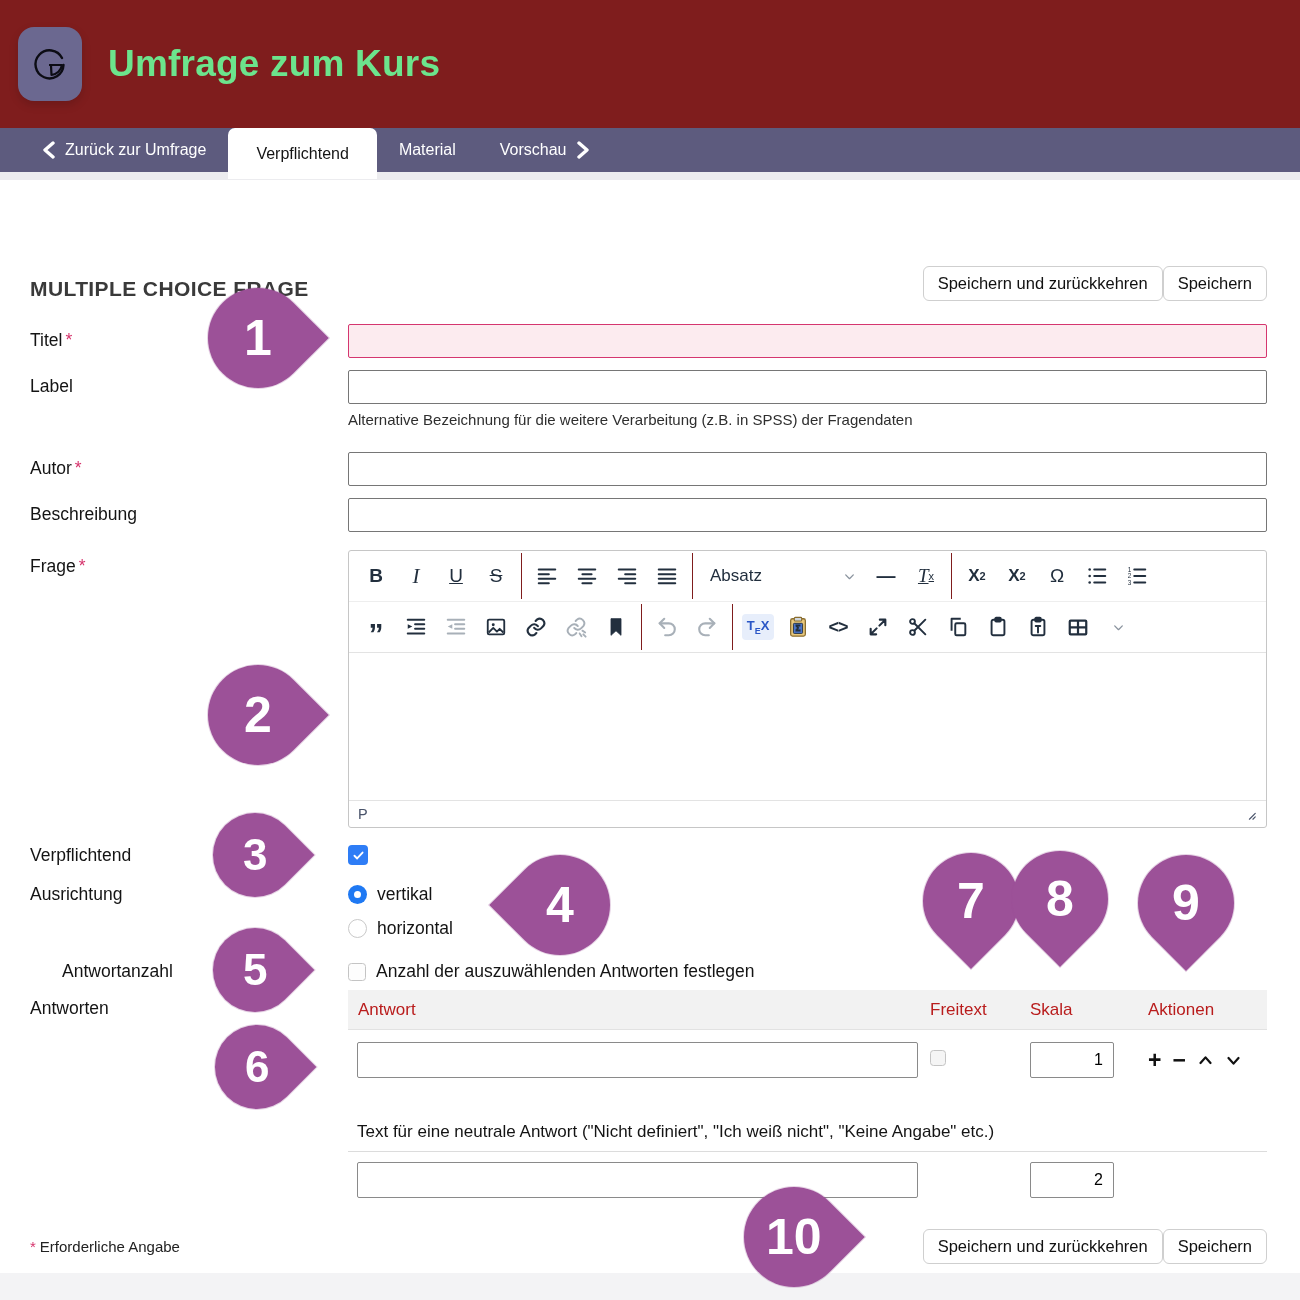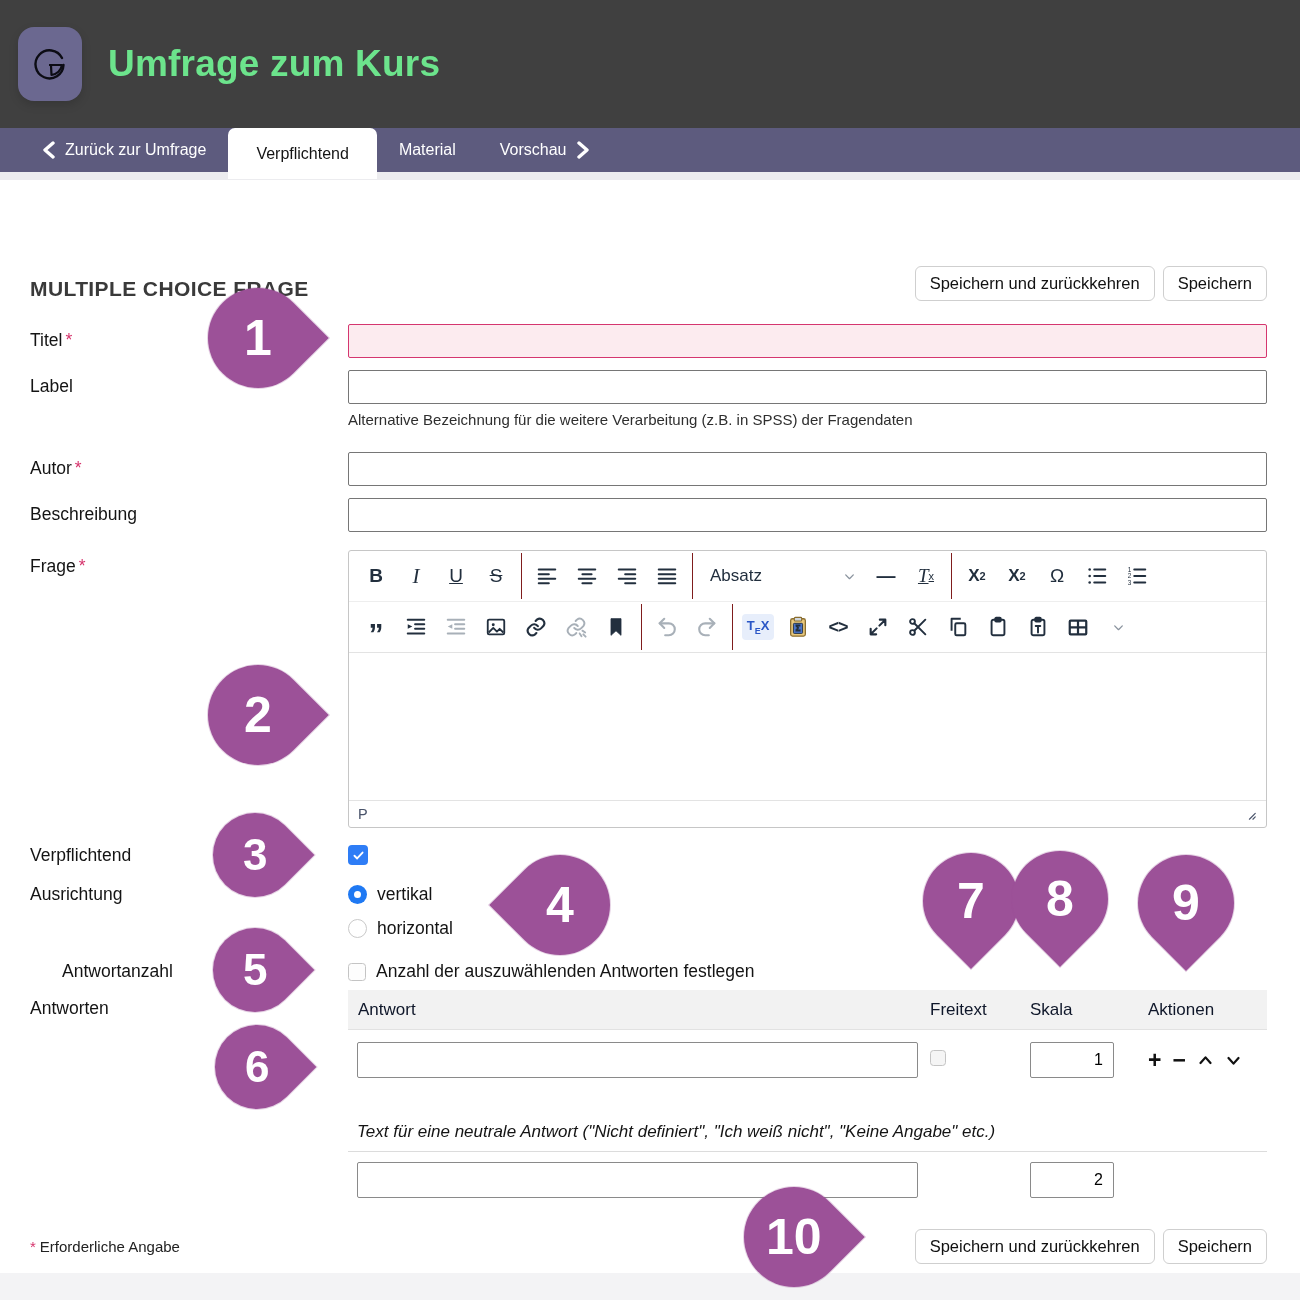--- a/index.html
+++ b/index.html
@@ -1,33 +1,33 @@
 <!DOCTYPE html>
 <html><head>
 <meta charset="utf-8">
 <style>
   * { box-sizing: border-box; margin: 0; padding: 0; }
   html,body { width:1300px; height:1300px; background:#fff; font-family:"Liberation Sans","DejaVu Sans",sans-serif; position:relative; overflow:hidden; }
 
   
-  .app-header { height:128px; background:#404040; display:flex; align-items:center; padding-left:18px; }
+  .app-header { height:128px; background:#7f1d1d; display:flex; align-items:center; padding-left:18px; }
   .logo-tile { width:64px; height:74px; background:#6b6890; border-radius:16px; box-shadow:0 4px 10px rgba(0,0,0,.15); display:flex; align-items:center; justify-content:center; }
   .app-title { color:#6ce48c; font-size:37px; font-weight:bold; margin-left:26px; letter-spacing:.2px; }
 
   
   .nav-bar { height:44px; background:#5d5b7e; display:flex; align-items:stretch; padding-left:20px; position:relative; z-index:2; }
   .nav-item { display:flex; align-items:center; gap:9px; color:#fff; font-size:16px; padding:0 22px; cursor:pointer; }
   .nav-tab-active { background:#fff; color:#141414; border-radius:7px 7px 0 0; height:51px; padding:0 28px; font-weight:500; }
   .nav-strip { height:8px; background:#ececef; }
 
   
   .content { padding:0 33px 0 30px; background:#fff; }
   .heading-row { padding-top:86px; display:flex; justify-content:space-between; align-items:flex-end; }
   .page-heading { font-size:21px; font-weight:bold; color:#3a3a3a; letter-spacing:.4px; }
-  .btn-group { display:flex; gap:8px;border-radius:11px; }
+  .btn-group { display:flex; gap:0;border-radius:11px; }
   .btn { background:#fff; border:1px solid #cfcfcf; border-radius:6px; font-size:16.5px; color:#111; padding:7px 14px; font-family:inherit; cursor:pointer; white-space:nowrap; }
 
   .form-row { display:grid; grid-template-columns:318px 1fr; align-items:start; }
   .f-label { font-size:17.5px; color:#141414; padding-top:6px; }
   .req { color:#d6336c; margin-left:3px; }
   .txt-input { width:100%; height:34px; border:1px solid #767676; border-radius:2px; font-size:16px; font-family:inherit; padding:0 8px; background:#fff; }
   .txt-input.error { background:#fcebef; border:1.5px solid #d5366f; }
   .help-text { font-size:15px; color:#2e2e2e; margin-top:7px; }
 
   .mt23{margin-top:23px;} .mt12{margin-top:12px;} .mt24{margin-top:24px;} .mt18{margin-top:18px;} .mt17{margin-top:17px;} .mt22{margin-top:22px;} .mt8{margin-top:8px;}
@@ -60,29 +60,29 @@
   .check-empty { width:18px; height:18px; background:#fdfdfd; border:1.5px solid #c4c4c4; border-radius:3.5px; display:inline-block; }
   .radio { width:19px; height:19px; border-radius:50%; display:inline-flex; align-items:center; justify-content:center; }
   .radio.on { background:#1f79f3; }
   .radio.on .dot { width:7px; height:7px; background:#fff; border-radius:50%; }
   .radio.off { background:#fff; border:1.5px solid #c9c9c9; }
   .opt-row { display:flex; align-items:center; gap:10px; font-size:17.5px; color:#141414; }
   .opt-col { display:flex; flex-direction:column; gap:13px; }
 
   
   .ans-table { width:100%; }
-  .ans-head { display:grid; grid-template-columns:582px 100px 118px 1fr; background:#f2f2f2; height:40px; align-items:center; font-size:17px; color:#0f172a; border-bottom:1px solid #e2e2e2; }
+  .ans-head { display:grid; grid-template-columns:582px 100px 118px 1fr; background:#f2f2f2; height:40px; align-items:center; font-size:17px; color:#b91c1c; border-bottom:1px solid #e2e2e2; }
   .ans-head .c1 { padding-left:10px; }
   .ans-row { display:grid; grid-template-columns:582px 100px 118px 1fr; align-items:center; padding:12px 0 14px 0; }
   .ans-row .c1 { padding:0 12px 0 9px; }
   .ans-input { width:100%; height:36px; border:1px solid #8a8a8a; border-radius:2px; font-size:16px; font-family:inherit; padding:0 8px; }
   .skala-input { width:84px; height:36px; border:1px solid #8a8a8a; border-radius:2px; font-size:16px; text-align:right; padding-right:10px; font-family:inherit; }
   .actions { display:flex; align-items:center; gap:11px; color:#111; }
   .act-glyph { font-size:23px; font-weight:800; line-height:1; cursor:pointer; }
-  .neutral-note { font-style:italic; font-size:17px; color:#141414; margin:30px 0 0 9px; }
+  .neutral-note { font-size:17px; color:#141414; margin:30px 0 0 9px; }
   .ans-sep { border:none; border-top:1px solid #dcdcdc; margin-top:9px; }
 
   
   .bottom-row { display:flex; justify-content:space-between; align-items:center; margin-top:17px; }
   .req-note { font-size:15px; color:#222; }
   .footer-band { height:33px; background:#f3f3f5; margin-top:9px; }
 
   
   .pin { position:absolute; background:#9c5198; display:flex; align-items:center; justify-content:center; z-index:10; box-shadow:0 0 0 1px rgba(156,81,152,.25); }
   .pin span { transform:rotate(-45deg); color:#fff; font-size:50px; font-weight:bold; }

